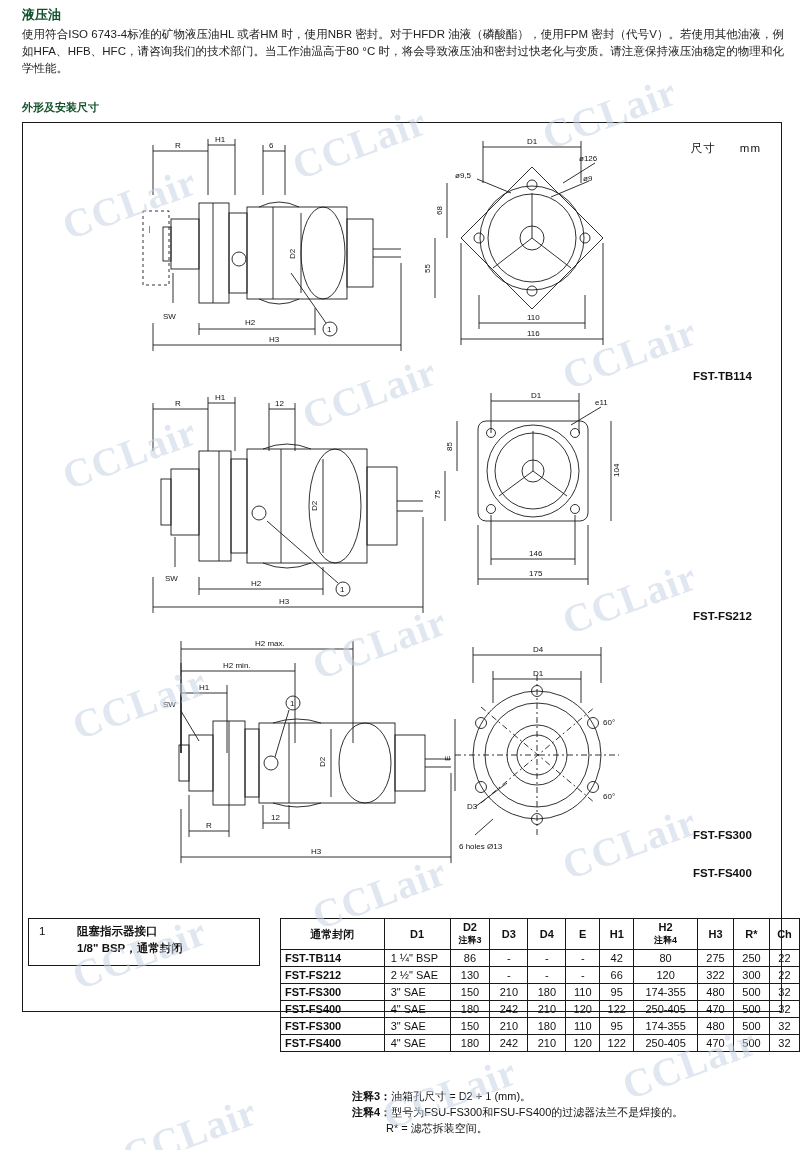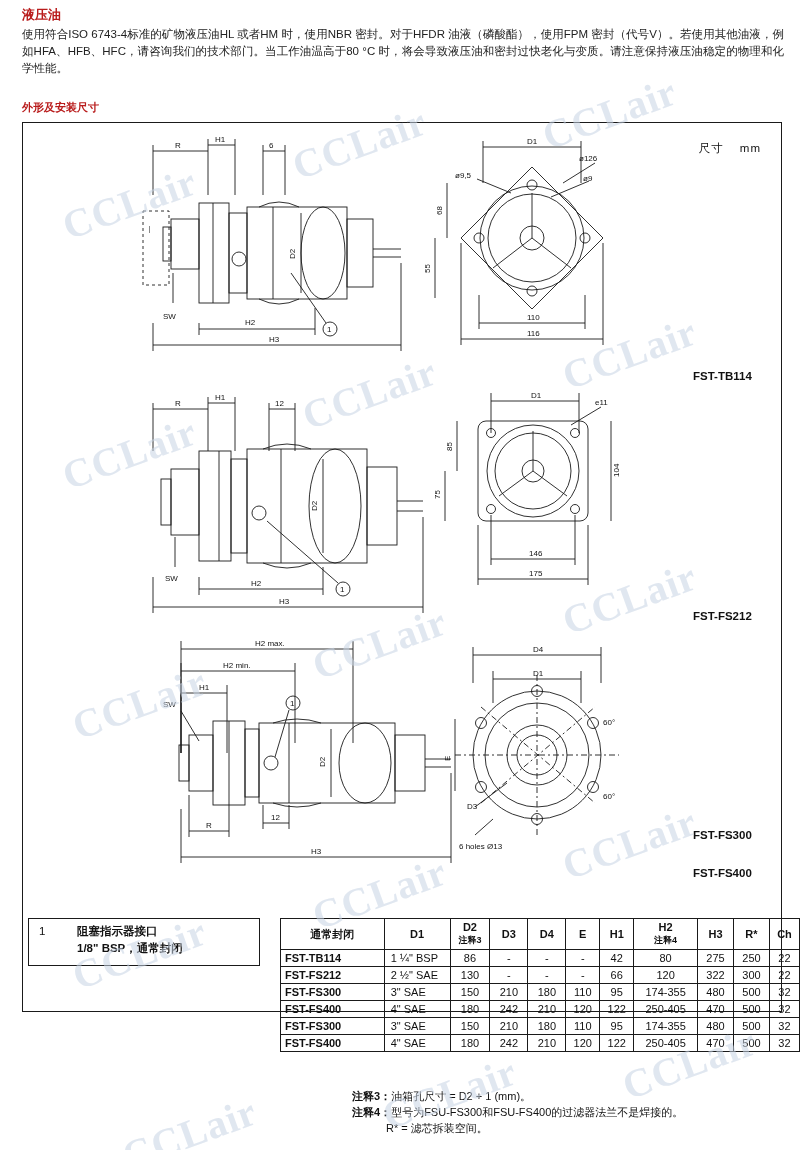--- a/index.html
+++ b/index.html
@@ -5,38 +5,38 @@
   html,body{margin:0;padding:0;}
   body{
     width:800px;height:1150px;position:relative;background:#ffffff;
     font-family:"Liberation Sans", sans-serif;color:#111;
     overflow:hidden;
   }
   .page{position:absolute;inset:0;}
 
   
   .sec-title{
-    position:absolute;font-weight:bold;font-size:13px;color:#b91c1c;
+    position:absolute;font-weight:bold;font-size:13px;color:#14532d;
   }
   #hyd-title{left:22px;top:6px;}
   .para{
     position:absolute;left:22px;top:26px;width:762px;
     font-size:11.5px;line-height:17px;color:#222;text-align:justify;
   }
   #dims-title{left:22px;top:100px;font-size:11px;}
 
   
   .frame{
     position:absolute;left:22px;top:122px;width:760px;height:890px;
     border:1px solid #1a1a1a;box-sizing:border-box;background:transparent;
   }
   .unit-label{
     position:absolute;right:20px;top:18px;font-size:11.5px;letter-spacing:1px;
   }
-  .unit-label span{margin-left:16px;}
+  .unit-label span{margin-left:24px;}
 
   .model-label{
     position:absolute;font-size:11.5px;font-weight:bold;color:#111;
   }
   #lbl-tb114{left:670px;top:247px;}
   #lbl-fs212{left:670px;top:487px;}
   #lbl-fs300{left:670px;top:706px;}
   #lbl-fs400{left:670px;top:744px;}
 
   

